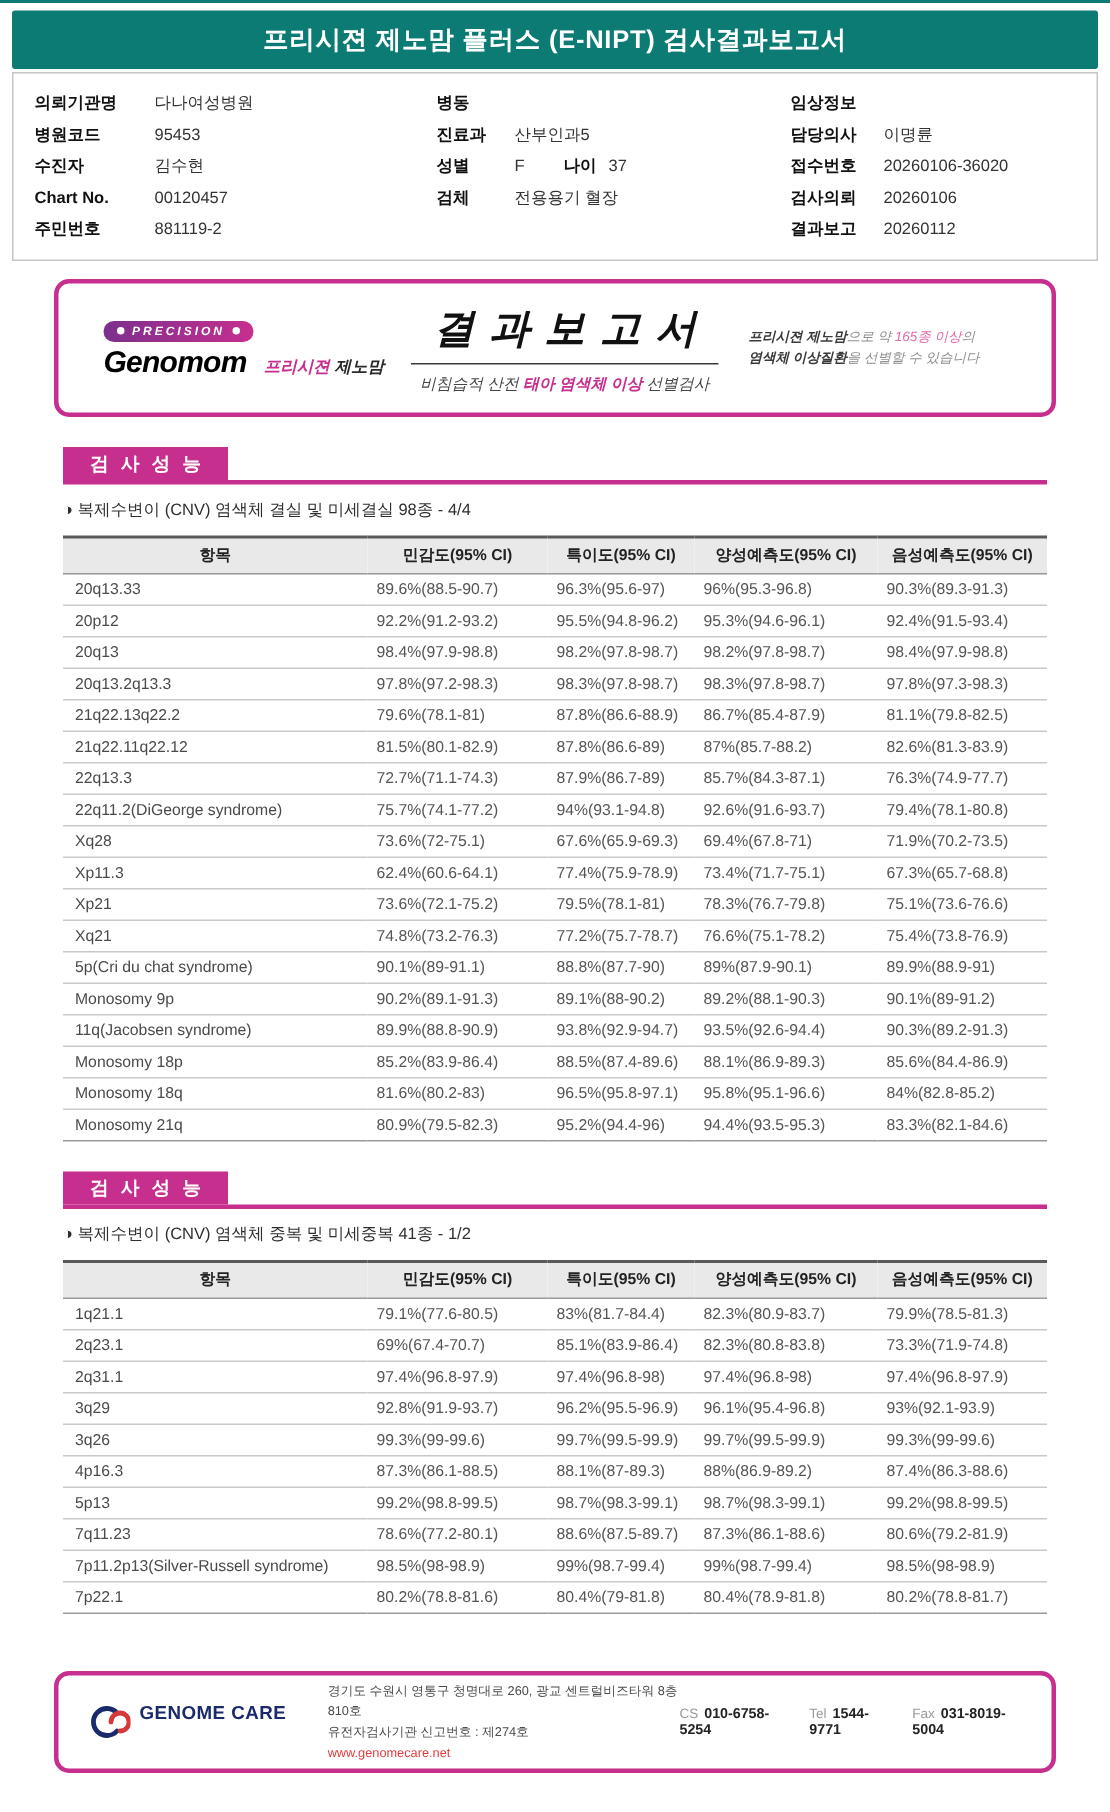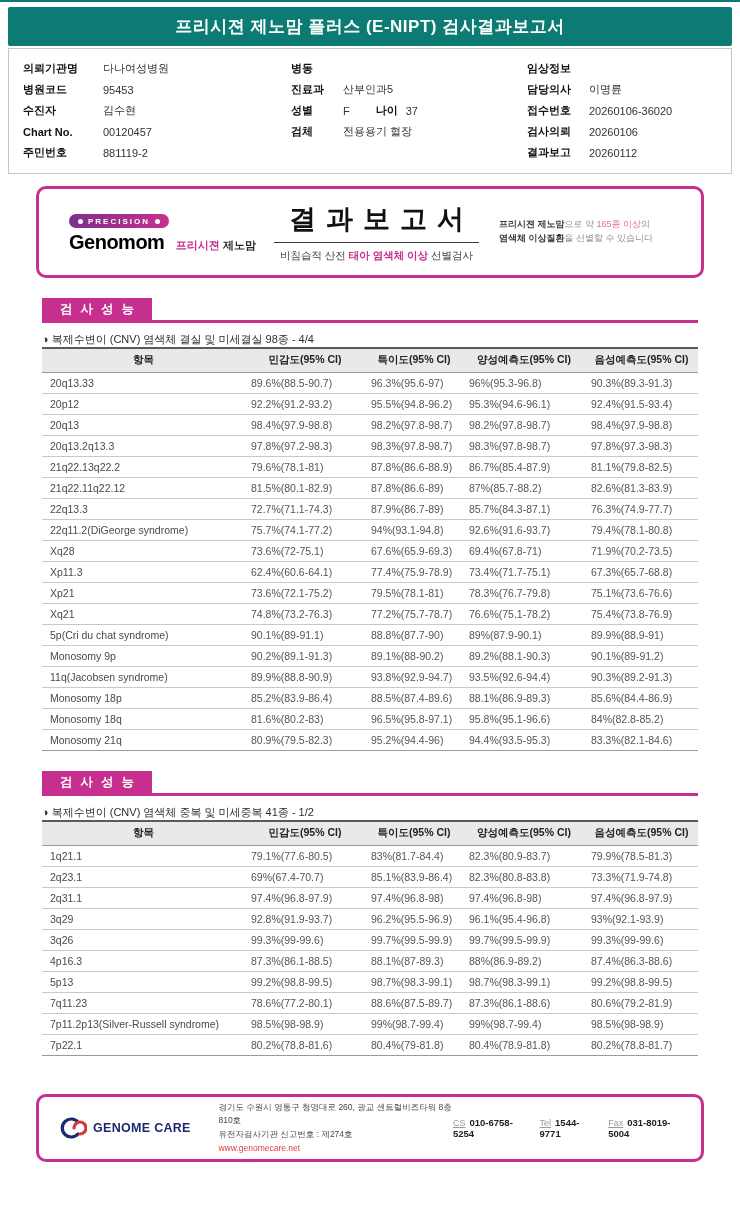--- a/index.html
+++ b/index.html
@@ -27,21 +27,21 @@
   .info-col:nth-child(3){flex:1;}
   .info-row{display:flex;height:21px;align-items:center;}
   .info-label{font-weight:bold;color:#111;}
   .info-col:nth-child(1) .info-label{width:80px;}
   .info-col:nth-child(2) .info-label{width:52px;}
   .info-col:nth-child(3) .info-label{width:62px;}
   .info-value{color:#333;}
   .info-label2{font-weight:bold;color:#111;margin-left:26px;margin-right:8px;}
   .report-box{
     margin:12px 36px 0;height:92px;border:3px solid var(--magenta);border-radius:10px;
-    display:flex;align-items:center;padding:0 20px;
+    display:flex;align-items:center;padding:0 20px;font-style:italic;
   }
   .brand-block{width:195px;padding-left:10px;}
   .precision-badge{
     display:inline-flex;align-items:center;gap:5px;
     background:linear-gradient(90deg,#7c2f8e,var(--magenta));color:#fff;
     font-size:8px;font-weight:bold;letter-spacing:2px;border-radius:9px;padding:2.5px 9px;
   }
   .badge-dot{width:5px;height:5px;border-radius:50%;background:#fff;display:inline-block;}
   .brand-line{margin-top:3px;white-space:nowrap;}
   .brand-en{font-size:20px;font-weight:bold;color:#000000;letter-spacing:-0.5px;}
@@ -55,41 +55,41 @@
   .center-sub .accent{color:var(--magenta);font-weight:bold;}
   .note-block{width:182px;font-size:9px;color:#8f8f8f;line-height:1.55;text-align:left;}
   .note-block b{color:#3a3a3a;}
   .note-block .accent{color:var(--magenta-soft);}
   .section-header{margin:20px 42px 0;border-bottom:3px solid var(--magenta);line-height:0;}
   .section-chip{
     display:inline-block;background:var(--magenta);color:#fff;font-size:12.5px;font-weight:bold;
     letter-spacing:8px;padding:5px 10px 5px 18px;line-height:12px;
   }
   .section-sub{margin:9px 42px 0;font-size:11px;color:#2e2e2e;height:14px;}
-  table{margin:1px 42px 0;width:656px;border-collapse:collapse;table-layout:fixed;font-size:10.5px;color:#555;}
+  table{margin:11px 42px 0;width:656px;border-collapse:collapse;table-layout:fixed;font-size:10.5px;color:#555;}
   thead tr{background:#e9e9e9;}
   th{
     font-weight:bold;color:#222;text-align:center;padding:4px 0 5px;
     border-top:2px solid #5a5a5a;border-bottom:1px solid #9a9a9a;font-size:10.5px;
   }
   td{padding:4px 2px 4px 6px;border-bottom:1px solid #c9c9c9;line-height:12px;
      white-space:nowrap;overflow:hidden;}
   td:first-child{padding-left:8px;color:#4a4a4a;}
   tbody tr:last-child td{border-bottom:1px solid #9a9a9a;}
   .footer-box{
     margin:38px 36px 0;height:68px;border:3px solid var(--magenta);border-radius:10px;
     display:flex;align-items:center;padding:0 18px;
   }
-  .footer-logo{display:flex;align-items:center;width:158px;}
+  .footer-logo{display:flex;width:158px;}
   .footer-logo svg{flex:0 0 auto;}
   .footer-brand{font-size:12.5px;font-weight:bold;color:var(--navy);margin-left:6px;letter-spacing:0.3px;}
   .footer-addr{margin-left:18px;font-size:8.5px;color:#4a4a4a;line-height:1.6;}
   .footer-addr .site{color:var(--link-red);text-decoration:none;display:inline-block;}
   .footer-contacts{margin-left:auto;display:flex;align-items:center;gap:14px;font-size:9.5px;}
-  .contact-label{color:#9a9a9a;margin-right:4px;font-size:9px;text-decoration:underline;}
+  .contact-label{color:#9a9a9a;margin-right:4px;font-size:9px;}
   .contact-value{color:#222;font-weight:bold;}
 </style>
 </head>
 <body>
 
 <div>
   <div class="top-line"></div>
 
   <div class="title-bar">
     <span>프리시젼 제노맘 플러스 (E-NIPT) 검사결과보고서</span>

